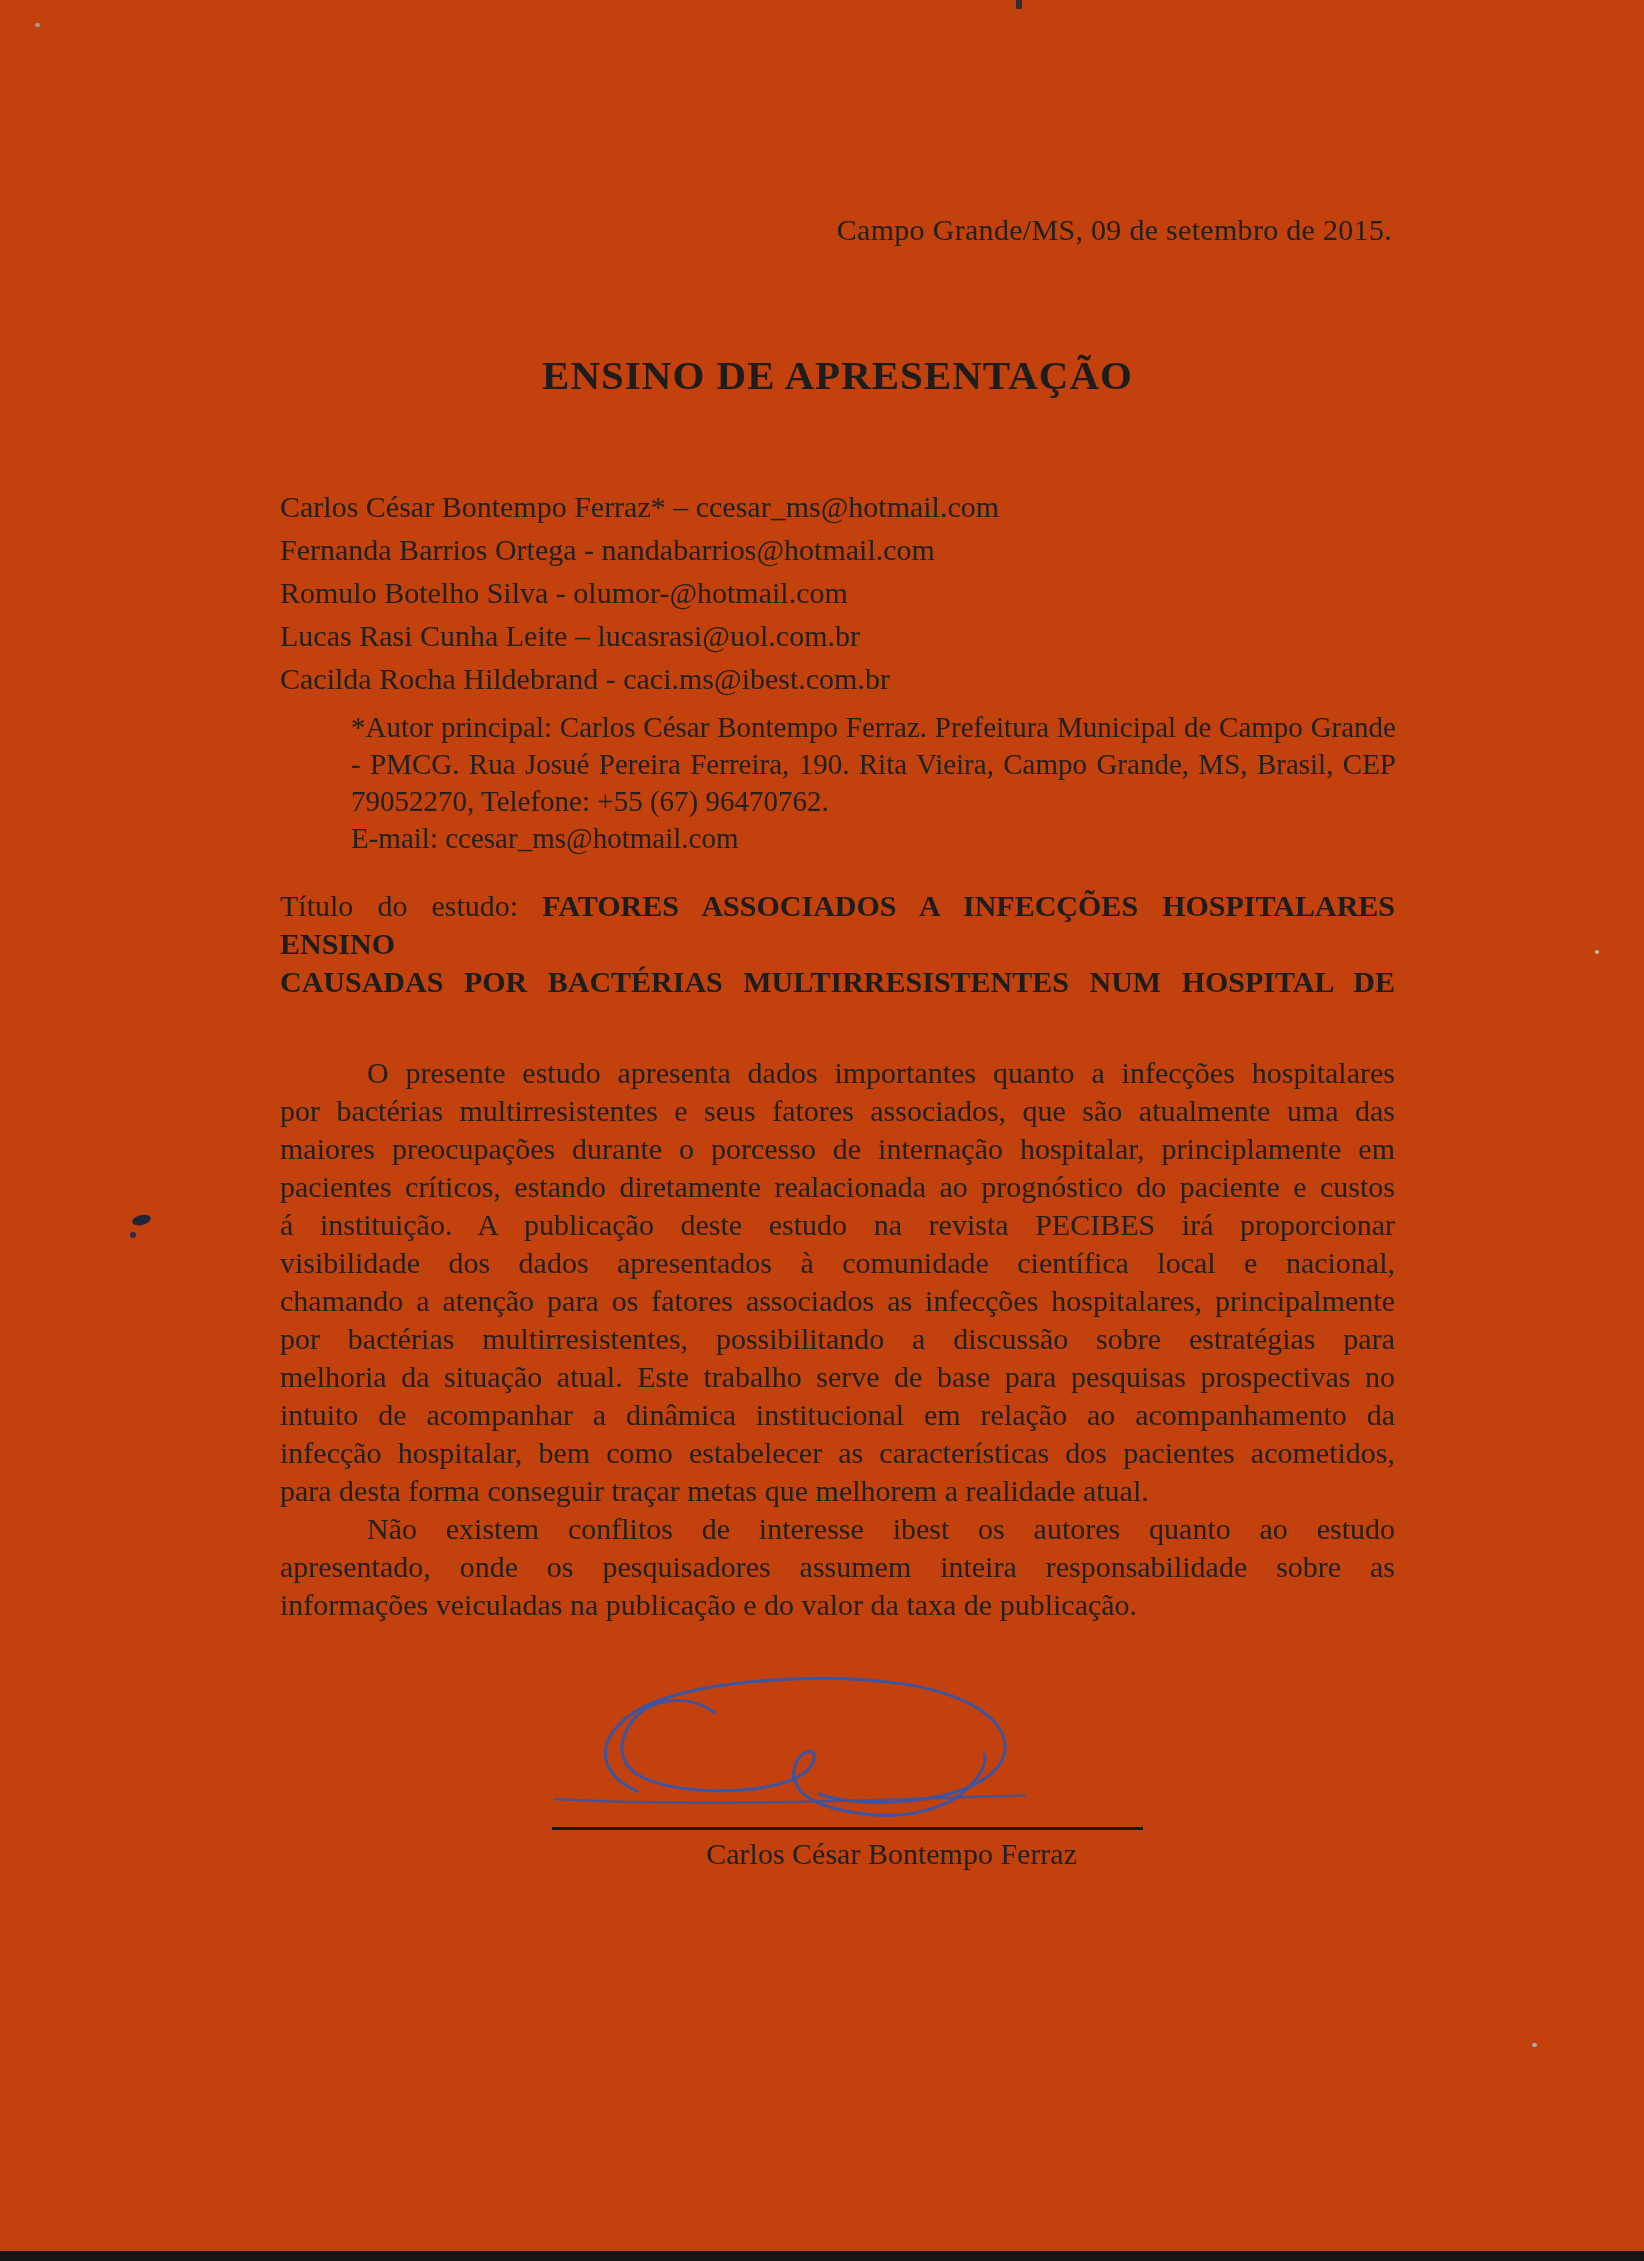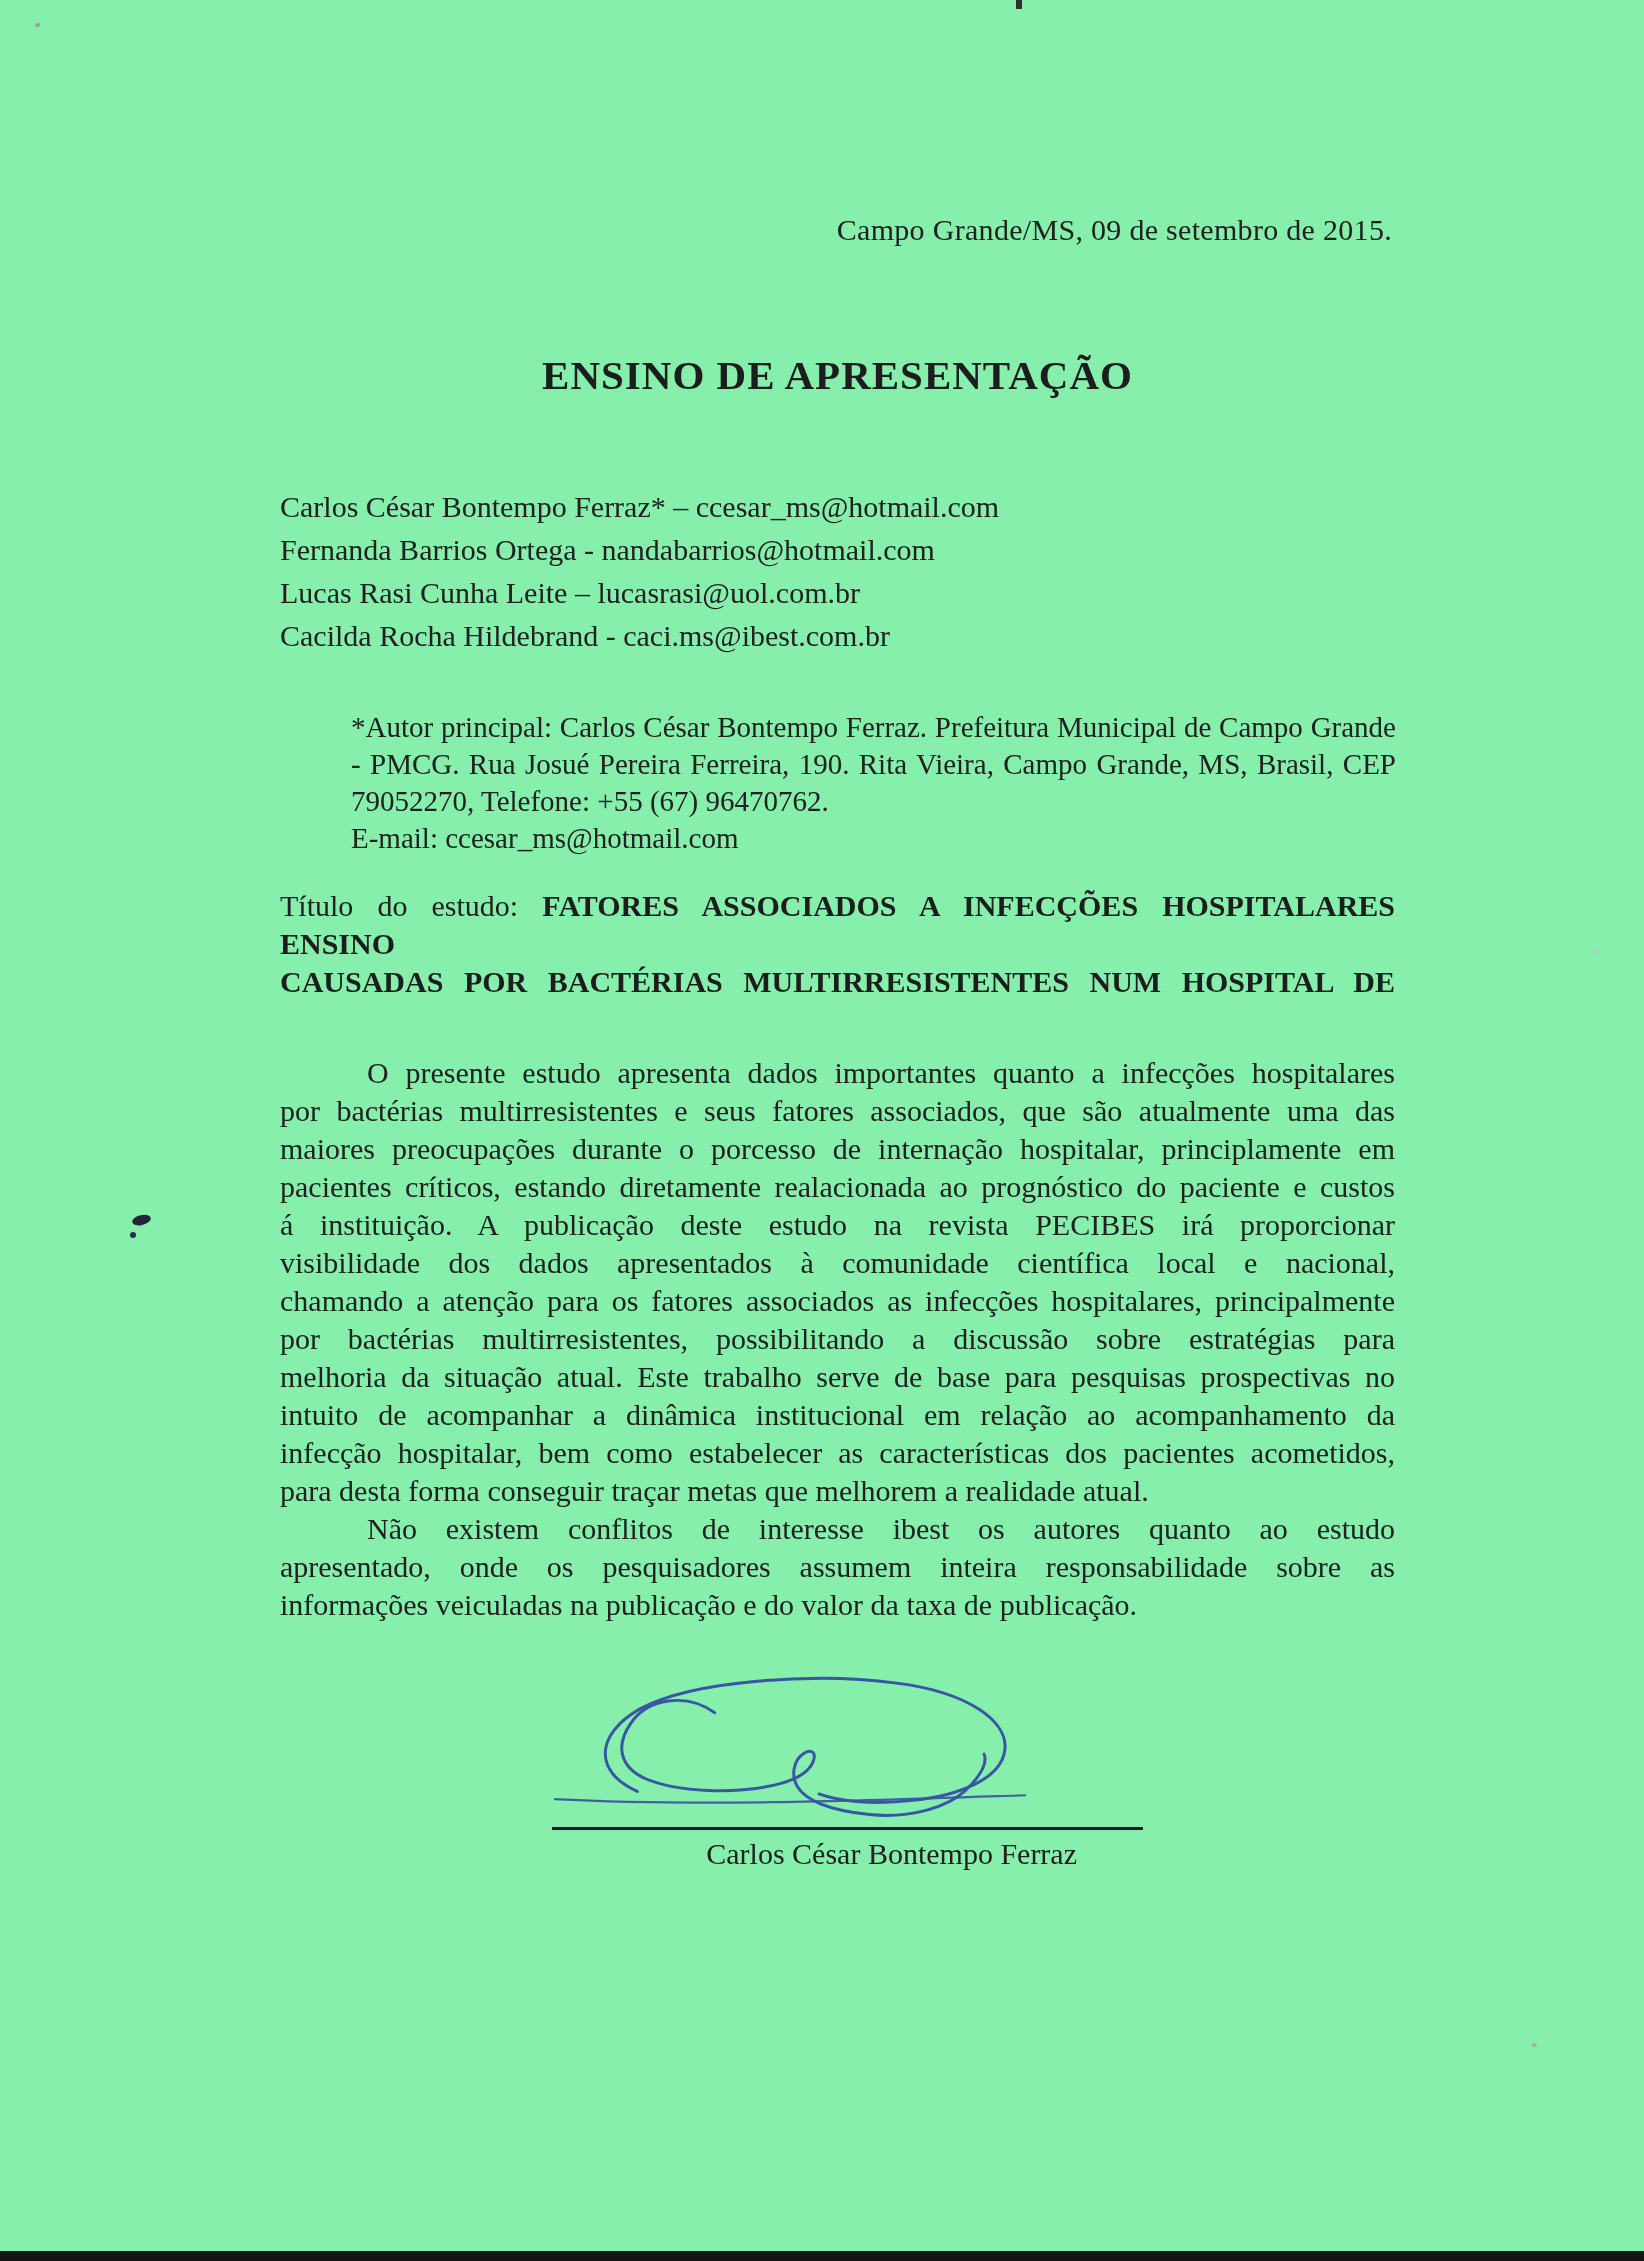--- a/index.html
+++ b/index.html
@@ -1,17 +1,17 @@
 <!DOCTYPE html>
 <html style="font-size:10.3px"><head>
 <meta charset="utf-8">
 <style>
   html,body{margin:0;padding:0;background:#e9e9e9;}
   .page{
-    position:relative;width:1644px;height:2261px;background:#86efac;
+    position:relative;width:1644px;height:2261px;background:#c2410c;
     font-family:"Liberation Serif","DejaVu Serif",serif;color:#212121;overflow:hidden;
   }
   .dateline{position:absolute;top:213px;right:252px;font-size:30px;letter-spacing:0.3px;}
   .letter-title{
     position:absolute;top:351px;left:280px;width:1115px;text-align:center;
     font-size:41px;font-weight:bold;letter-spacing:1px;color:#1d1d1d;
   }
   .authors{position:absolute;top:485px;left:280px;font-size:30px;line-height:43px;}
   .principal{position:absolute;top:709px;left:351px;width:1045px;font-size:29px;line-height:37px;}
   .study{position:absolute;top:887px;left:280px;width:1115px;font-size:30px;line-height:38px;font-weight:bold;color:#1d1d1d;}
@@ -38,20 +38,21 @@
 
 <div class="page">
 
   <div class="dateline">Campo Grande/MS, 09 de setembro de 2015.</div>
 
   <div class="letter-title">ENSINO DE APRESENTAÇÃO</div>
 
   <div class="authors">
     <div class="line">Carlos César Bontempo Ferraz* – ccesar_ms@hotmail.com</div>
     <div class="line">Fernanda Barrios Ortega - nandabarrios@hotmail.com</div>
+    <div class="line">Romulo Botelho Silva - olumor-@hotmail.com</div>
     <div class="line">Lucas Rasi Cunha Leite – lucasrasi@uol.com.br</div>
     <div class="line">Cacilda Rocha Hildebrand - caci.ms@ibest.com.br</div>
   </div>
 
   <div class="principal">
     <div class="line j">*Autor principal: Carlos César Bontempo Ferraz. Prefeitura Municipal de Campo Grande</div>
     <div class="line j">- PMCG. Rua Josué Pereira Ferreira, 190. Rita Vieira, Campo Grande, MS, Brasil, CEP</div>
     <div class="line">79052270, Telefone: +55 (67) 96470762.</div>
     <div class="line">E-mail: ccesar_ms@hotmail.com</div>
   </div>

